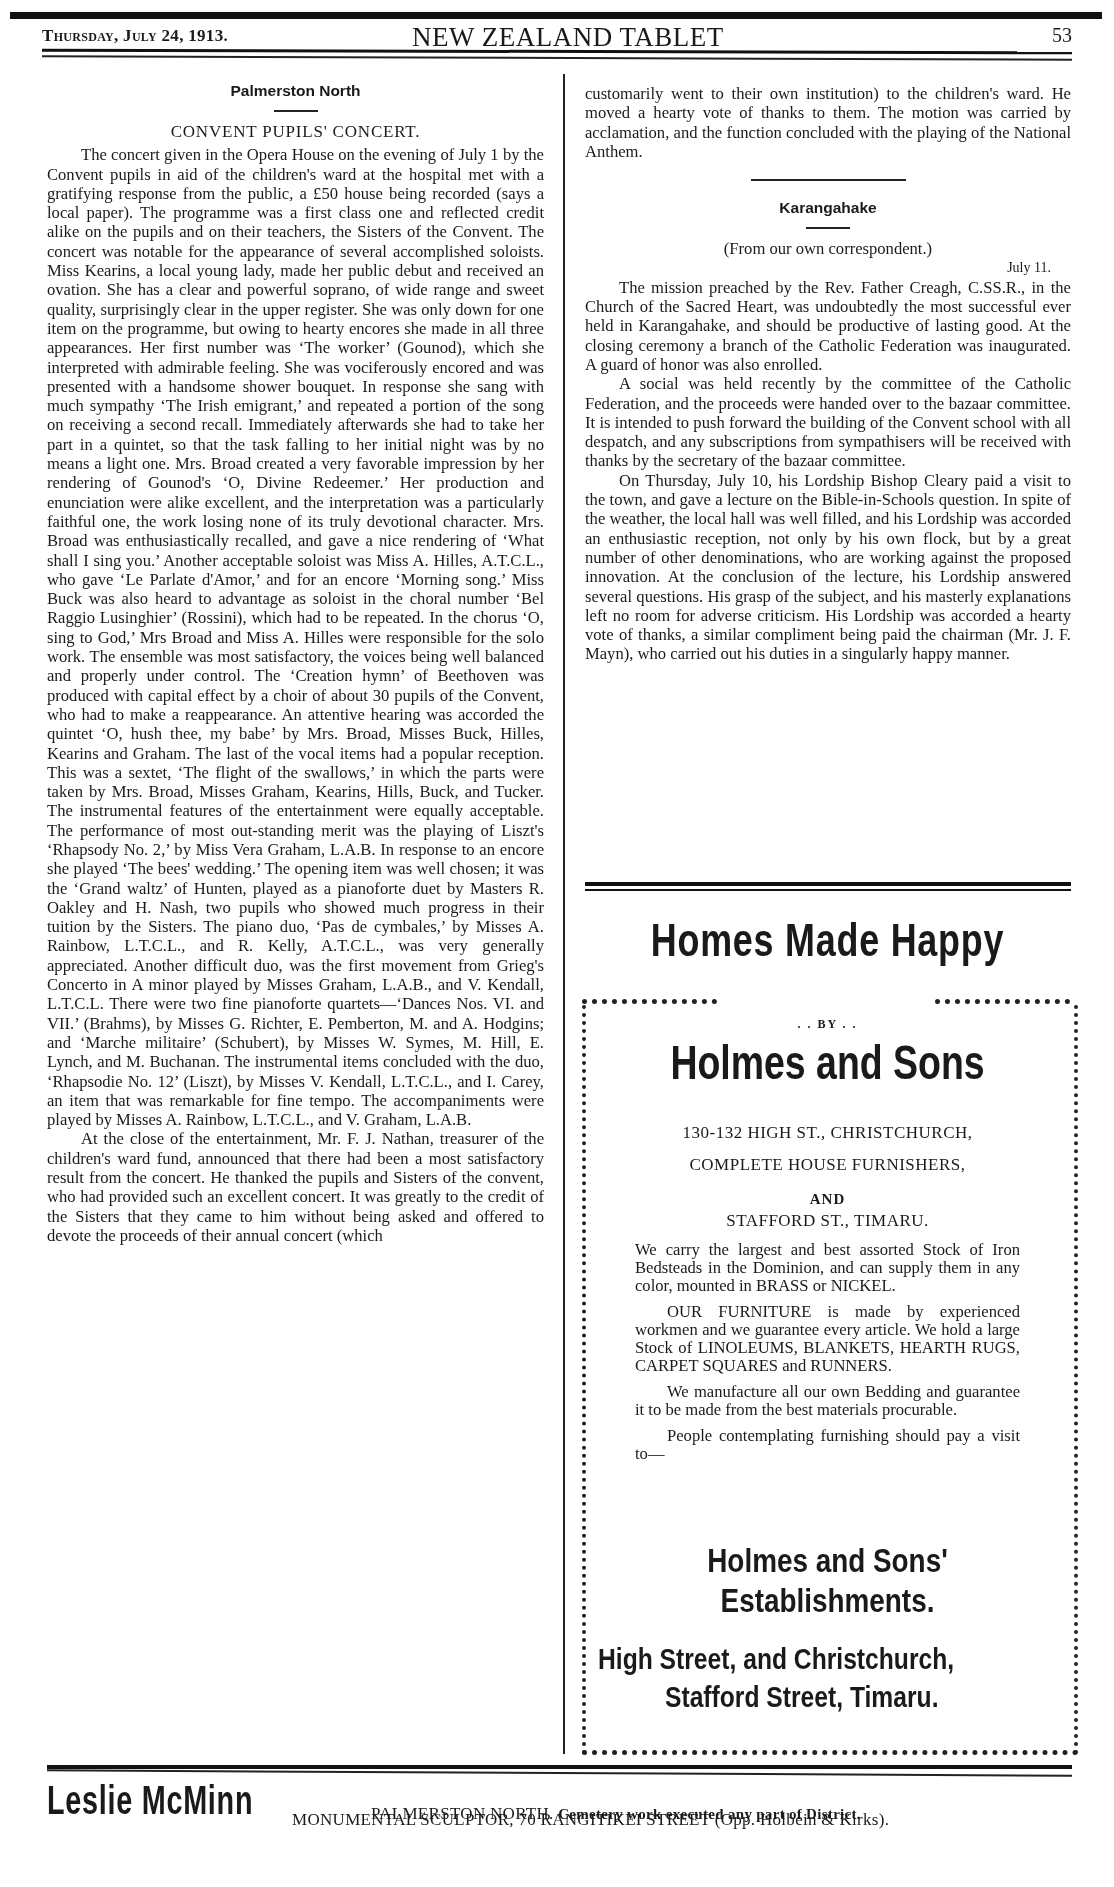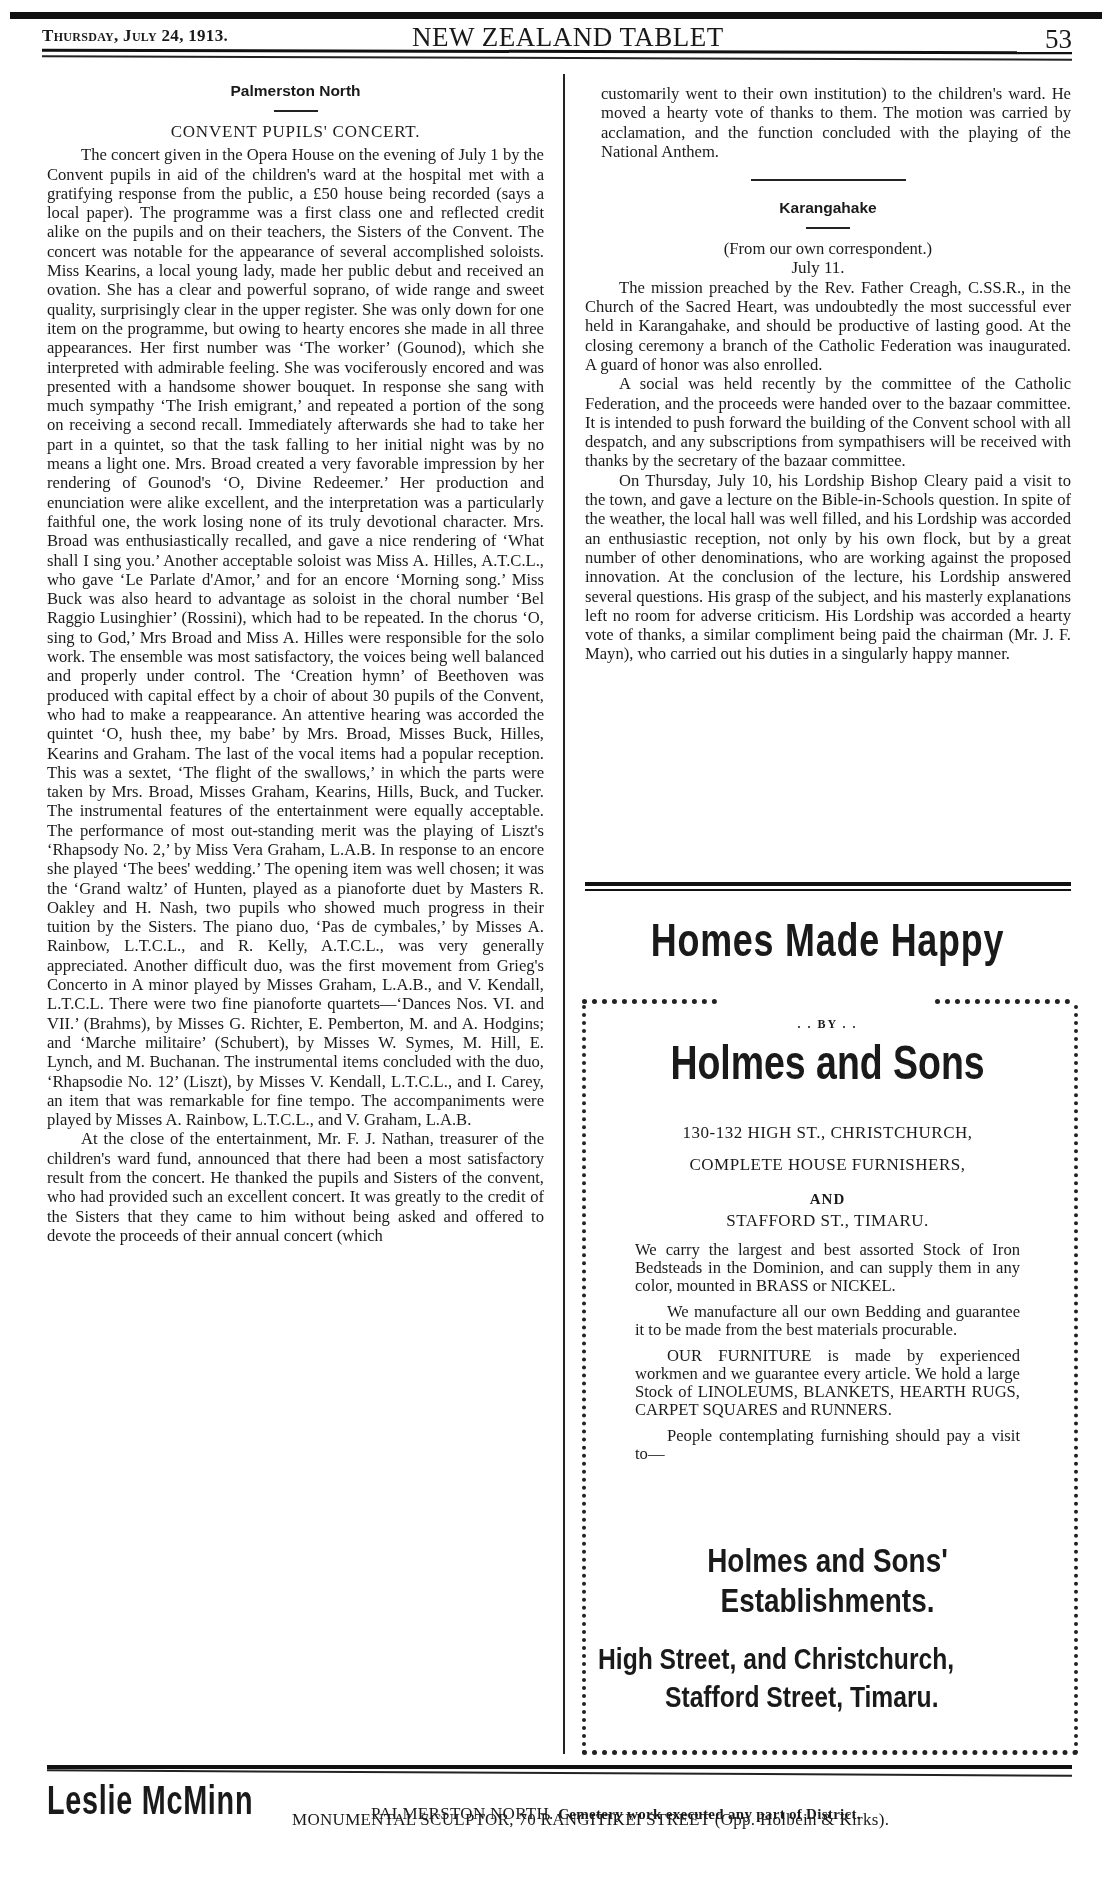--- a/index.html
+++ b/index.html
@@ -5,37 +5,37 @@
   html, body { margin: 0; padding: 0; background: #ffffff; }
   body {
     width: 1114px; height: 1887px; position: relative; overflow: hidden;
     color: #1a1a1a;
     font-family: "Liberation Serif", "DejaVu Serif", serif;
   }
   .top-rule { position: absolute; left: 10px; top: 12px; width: 1092px; height: 7px; background: #111; }
   .masthead { position: absolute; left: 42px; top: 22px; width: 1030px; height: 30px; }
   .masthead .date { position: absolute; left: 0; top: 4px; font-size: 17px; font-variant: small-caps; font-weight: bold; letter-spacing: 0.3px; text-align: center; }
   .masthead .title { position: absolute; left: 370px; top: 0; font-size: 27px; letter-spacing: 0.5px; transform: scaleY(1.05); }
-  .masthead .pageno { position: absolute; right: 0; top: 2px; font-size: 27px; }
+  .masthead .pageno { position: absolute; right: 0; top: 2px; font-size: 20px; }
   .mast-rule1 { position: absolute; left: 42px; top: 50px; width: 1030px; height: 3px; background: #111; transform: rotate(0.15deg); }
   .mast-rule2 { position: absolute; left: 42px; top: 57px; width: 1030px; height: 2px; background: #222; transform: rotate(0.2deg); }
 
   .col-divider { position: absolute; left: 563px; top: 74px; width: 2px; height: 1680px; background: #222; }
 
   .col { position: absolute; font-size: 16.6px; line-height: 19.3px; text-align: justify; }
   .col p { margin: 0; text-indent: 34px; }
-  .col p.noindent { text-indent: 0; margin-left: 16px; }
+  .col p.noindent { text-indent: 0; }
   .left-col { left: 47px; top: 80px; width: 497px; }
   .right-col { left: 585px; top: 84px; width: 486px; }
 
   .section-title { text-align: center; font-family: "Liberation Sans", "DejaVu Sans", sans-serif; font-weight: bold; font-size: 15.5px; margin: 0; line-height: 22px; }
   .short-rule { width: 44px; height: 2px; background: #222; margin: 8px auto 10px auto; }
   .long-rule { width: 155px; height: 2px; background: #222; margin: 18px auto 16px auto; }
   .sub-title { text-align: center; font-size: 17px; letter-spacing: 0.8px; margin: 0 0 4px 0; }
-  .dateline { text-align: center; padding-right: 20px; font-size: 17px; }
+  .dateline { text-align: right; padding-right: 20px; font-size: 14px; }
   .center-line { text-align: center; }
 
   .double-rule { position: absolute; left: 585px; width: 486px; }
   .double-rule .a { height: 4px; background: #111; }
   .double-rule .b { height: 2px; background: #111; margin-top: 3px; }
 
   .ad { position: absolute; left: 580px; top: 905px; width: 495px; height: 860px; }
   .ad .headline { position: absolute; left: 0; top: 8px; width: 100%; text-align: center;
     font-family: "Liberation Sans", "DejaVu Sans", sans-serif; font-weight: bold; font-size: 46px;
     transform: scaleX(0.78); letter-spacing: 1px; }
@@ -113,22 +113,22 @@
   <div class="frame-top-right"></div>
   <div class="frame"></div>
   <div class="by">. . BY . .</div>
   <div class="firm">Holmes and Sons</div>
   <div class="addr" style="top:218px;">130-132 HIGH ST., CHRISTCHURCH,</div>
   <div class="addr" style="top:250px;">COMPLETE HOUSE FURNISHERS,</div>
   <div class="small-caps-and" style="top:286px;">AND</div>
   <div class="addr" style="top:306px;">STAFFORD ST., TIMARU.</div>
   <div class="body" style="top:336px;">
     <p>We carry the largest and best assorted Stock of Iron Bedsteads in the Dominion, and can supply them in any color, mounted in BRASS or NICKEL.</p>
+    <p class="ind">OUR FURNITURE is made by experienced workmen and we guarantee every article. We hold a large Stock of LINOLEUMS, BLANKETS, HEARTH RUGS, CARPET SQUARES and RUNNERS.</p>
     <p class="ind">We manufacture all our own Bedding and guarantee it to be made from the best materials procurable.</p>
-    <p class="ind">OUR FURNITURE is made by experienced workmen and we guarantee every article. We hold a large Stock of LINOLEUMS, BLANKETS, HEARTH RUGS, CARPET SQUARES and RUNNERS.</p>
     <p class="ind">People contemplating furnishing should pay a visit to—</p>
   </div>
   <div class="est" style="top:635px;">Holmes and Sons'</div>
   <div class="est" style="top:675px;">Establishments.</div>
   <div class="streets" style="top:735px;">High Street, and Christchurch,</div>
   <div class="streets" style="top:773px; left:85px;">Stafford Street, Timaru.</div>
 </div>
 
 <div class="bottom-rule1"></div>
 <div class="bottom-rule2"></div>

